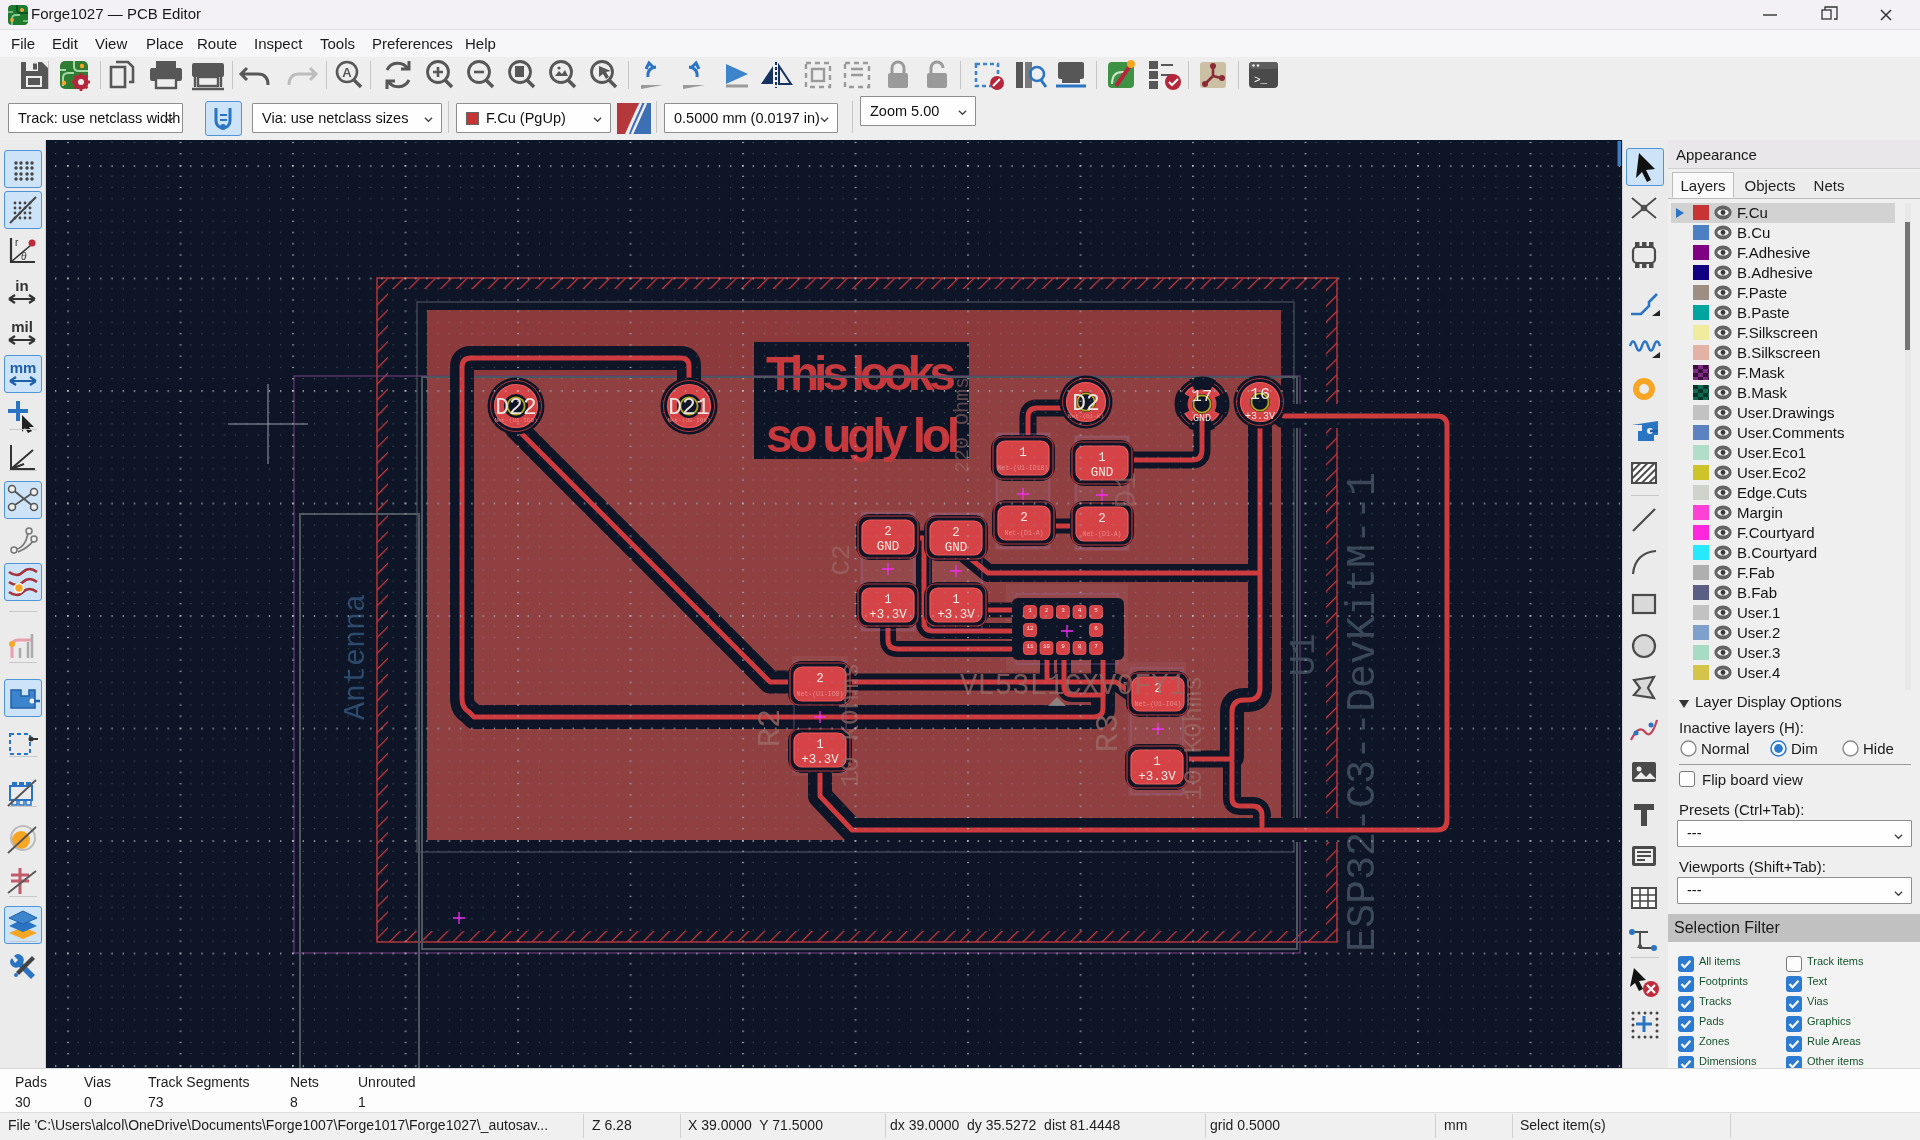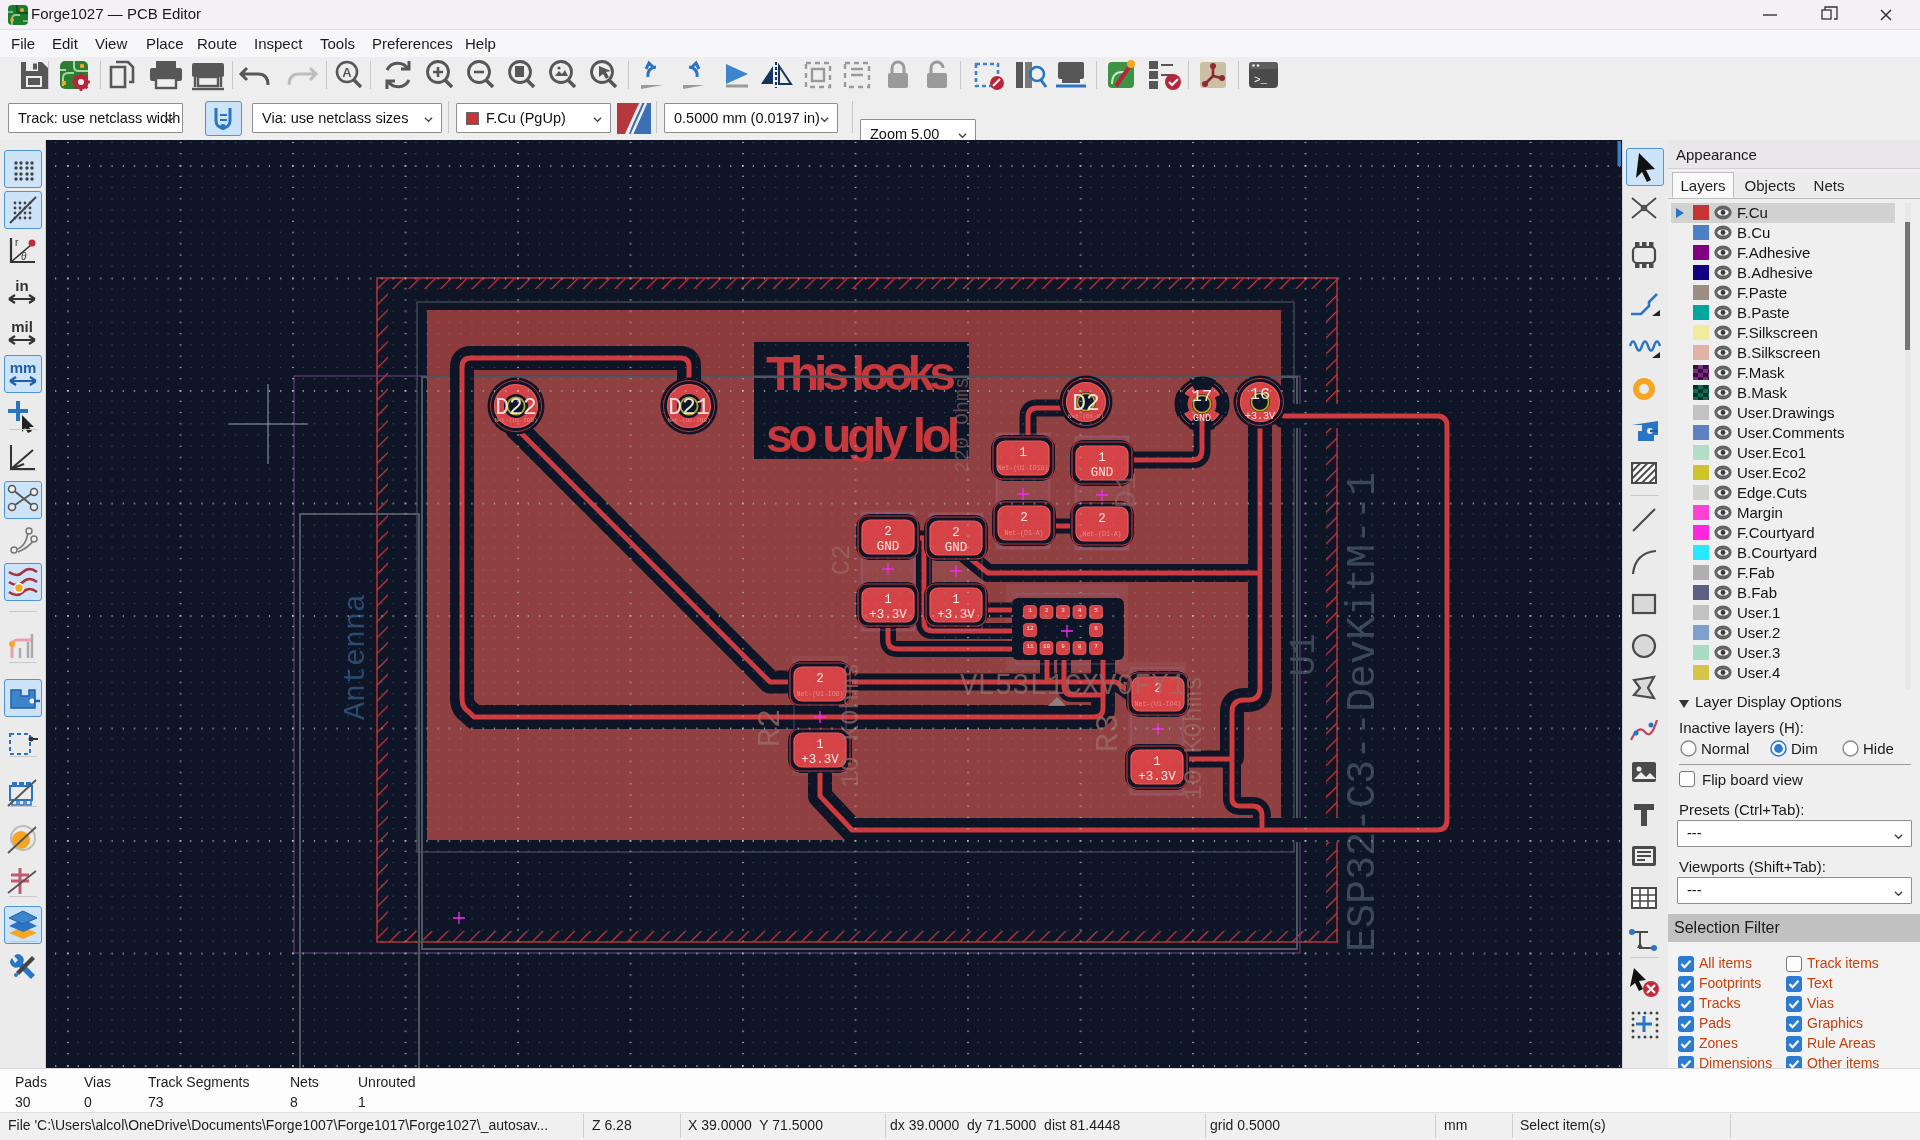--- a/index.html
+++ b/index.html
@@ -22,21 +22,21 @@
 #statusbar2{left:0;top:1112px;width:1920px;height:28px;background:#F1F0F1;border-top:1px solid #DDDDDD}
 .st1{position:absolute;font-size:14px;color:#1d1d1d}
 .st2{position:absolute;top:5px;font-size:14px;color:#1d1d1d;white-space:pre}
 .vsep{position:absolute;top:2px;width:1px;height:24px;background:#CFCFCF}
 .laybl{position:absolute;font-size:15px;color:#141414;line-height:20px}
 .tab{position:absolute;top:0;height:26px;font-size:15px;color:#222;text-align:center;line-height:25px}
 .pnl{position:absolute;font-size:15px;color:#1a1a1a}
 .cb{position:absolute;width:16px;height:16px;border-radius:3px;background:#2D7BD0}
 .cb svg{position:absolute;left:1px;top:1px}
 .cbe{position:absolute;width:16px;height:16px;border-radius:3px;background:#FDFDFD;border:1px solid #777}
-.cbl{position:absolute;font-size:14px;color:#c2410c}
+.cbl{position:absolute;font-size:11px;color:#14532d}
 </style></head>
 <body>
 
 <div class="abs" id="titlebar"></div>
 <svg class="abs" style="left:8px;top:5px" width="20" height="20" viewBox="0 0 20 20">
 <rect x="0" y="0" width="20" height="20" rx="4" fill="#1E7A2E"></rect>
 <path d="M4,20 V14 Q4,10 8,10 H12" stroke="#8FCB97" stroke-width="1.8" fill="none"></path>
 <path d="M9,0 V5 Q9,8 13,8 H20" stroke="#0F5220" stroke-width="1.8" fill="none"></path>
 <path d="M0,7 H5 M15,16 H20" stroke="#8FCB97" stroke-width="1.6"></path>
 <circle cx="4" cy="15" r="2" fill="#E8A33D"></circle>
@@ -196,21 +196,21 @@
 <svg class="abs" style="left:617px;top:103px" width="34" height="31" viewBox="0 0 34 31">
     <path d="M0,0 H22 L8,31 H0 z" fill="#B5383C"></path>
     <path d="M22,0 H34 V31 H12 z" fill="#3D6FB4"></path>
     <path d="M24,0 L10,31 M29,0 L15,31" stroke="#EFEEEF" stroke-width="2.5"></path>
   </svg>
 <div class="sep2" style="left:656px;top:101px"></div>
 <div class="combo" style="left:664px;top:103px;width:174px">0.5000 mm (0.0197 in)<svg class="arr" viewBox="0 0 10 10">
       <path d="M1,3 l4,4 4,-4" stroke="#444" stroke-width="1.5" fill="none"></path>
     </svg></div>
 <div class="sep2" style="left:852px;top:101px"></div>
-<div class="combo" style="left:860px;top:119px;width:116px">Zoom 5.00<svg class="arr" viewBox="0 0 10 10">
+<div class="combo" style="left:860px;top:96px;width:116px">Zoom 5.00<svg class="arr" viewBox="0 0 10 10">
       <path d="M1,3 l4,4 4,-4" stroke="#444" stroke-width="1.5" fill="none"></path>
     </svg></div>
 <div class="abs" id="lefttb"></div>
 <div class="ticon sel" style="top:150px"><svg width="36" height="36" viewBox="0 0 36 36">
       <g transform="translate(3,3)">
         <circle cx="8" cy="9" r="1.7" fill="#444"></circle>
         <circle cx="13" cy="9" r="1.7" fill="#444"></circle>
         <circle cx="19" cy="9" r="1.7" fill="#444"></circle>
         <circle cx="24" cy="9" r="1.7" fill="#444"></circle>
         <circle cx="8" cy="14" r="1.7" fill="#444"></circle>
@@ -793,21 +793,21 @@
 <div class="st1" style="left:148px;top:1074px">Track Segments</div>
 <div class="st1" style="left:148px;top:1094px">73</div>
 <div class="st1" style="left:290px;top:1074px">Nets</div>
 <div class="st1" style="left:290px;top:1094px">8</div>
 <div class="st1" style="left:358px;top:1074px">Unrouted</div>
 <div class="st1" style="left:358px;top:1094px">1</div>
 <div class="abs" id="statusbar2"></div>
 <div class="st2" style="left:8px;top:1117px">File 'C:\Users\alcol\OneDrive\Documents\Forge1007\Forge1017\Forge1027\_autosav...</div>
 <div class="st2" style="left:592px;top:1117px">Z 6.28</div>
 <div class="st2" style="left:688px;top:1117px">X 39.0000  Y 71.5000</div>
-<div class="st2" style="left:890px;top:1117px">dx 39.0000  dy 71.5000  dist 81.4448</div>
+<div class="st2" style="left:890px;top:1117px">dx 39.0000  dy 35.5272  dist 81.4448</div>
 <div class="st2" style="left:1210px;top:1117px">grid 0.5000</div>
 <div class="st2" style="left:1444px;top:1117px">mm</div>
 <div class="st2" style="left:1520px;top:1117px">Select item(s)</div>
 <div class="vsep" style="left:583px;top:1114px"></div>
 <div class="vsep" style="left:680px;top:1114px"></div>
 <div class="vsep" style="left:885px;top:1114px"></div>
 <div class="vsep" style="left:1205px;top:1114px"></div>
 <div class="vsep" style="left:1435px;top:1114px"></div>
 <div class="vsep" style="left:1512px;top:1114px"></div>
 <div class="vsep" style="left:1730px;top:1114px"></div>

